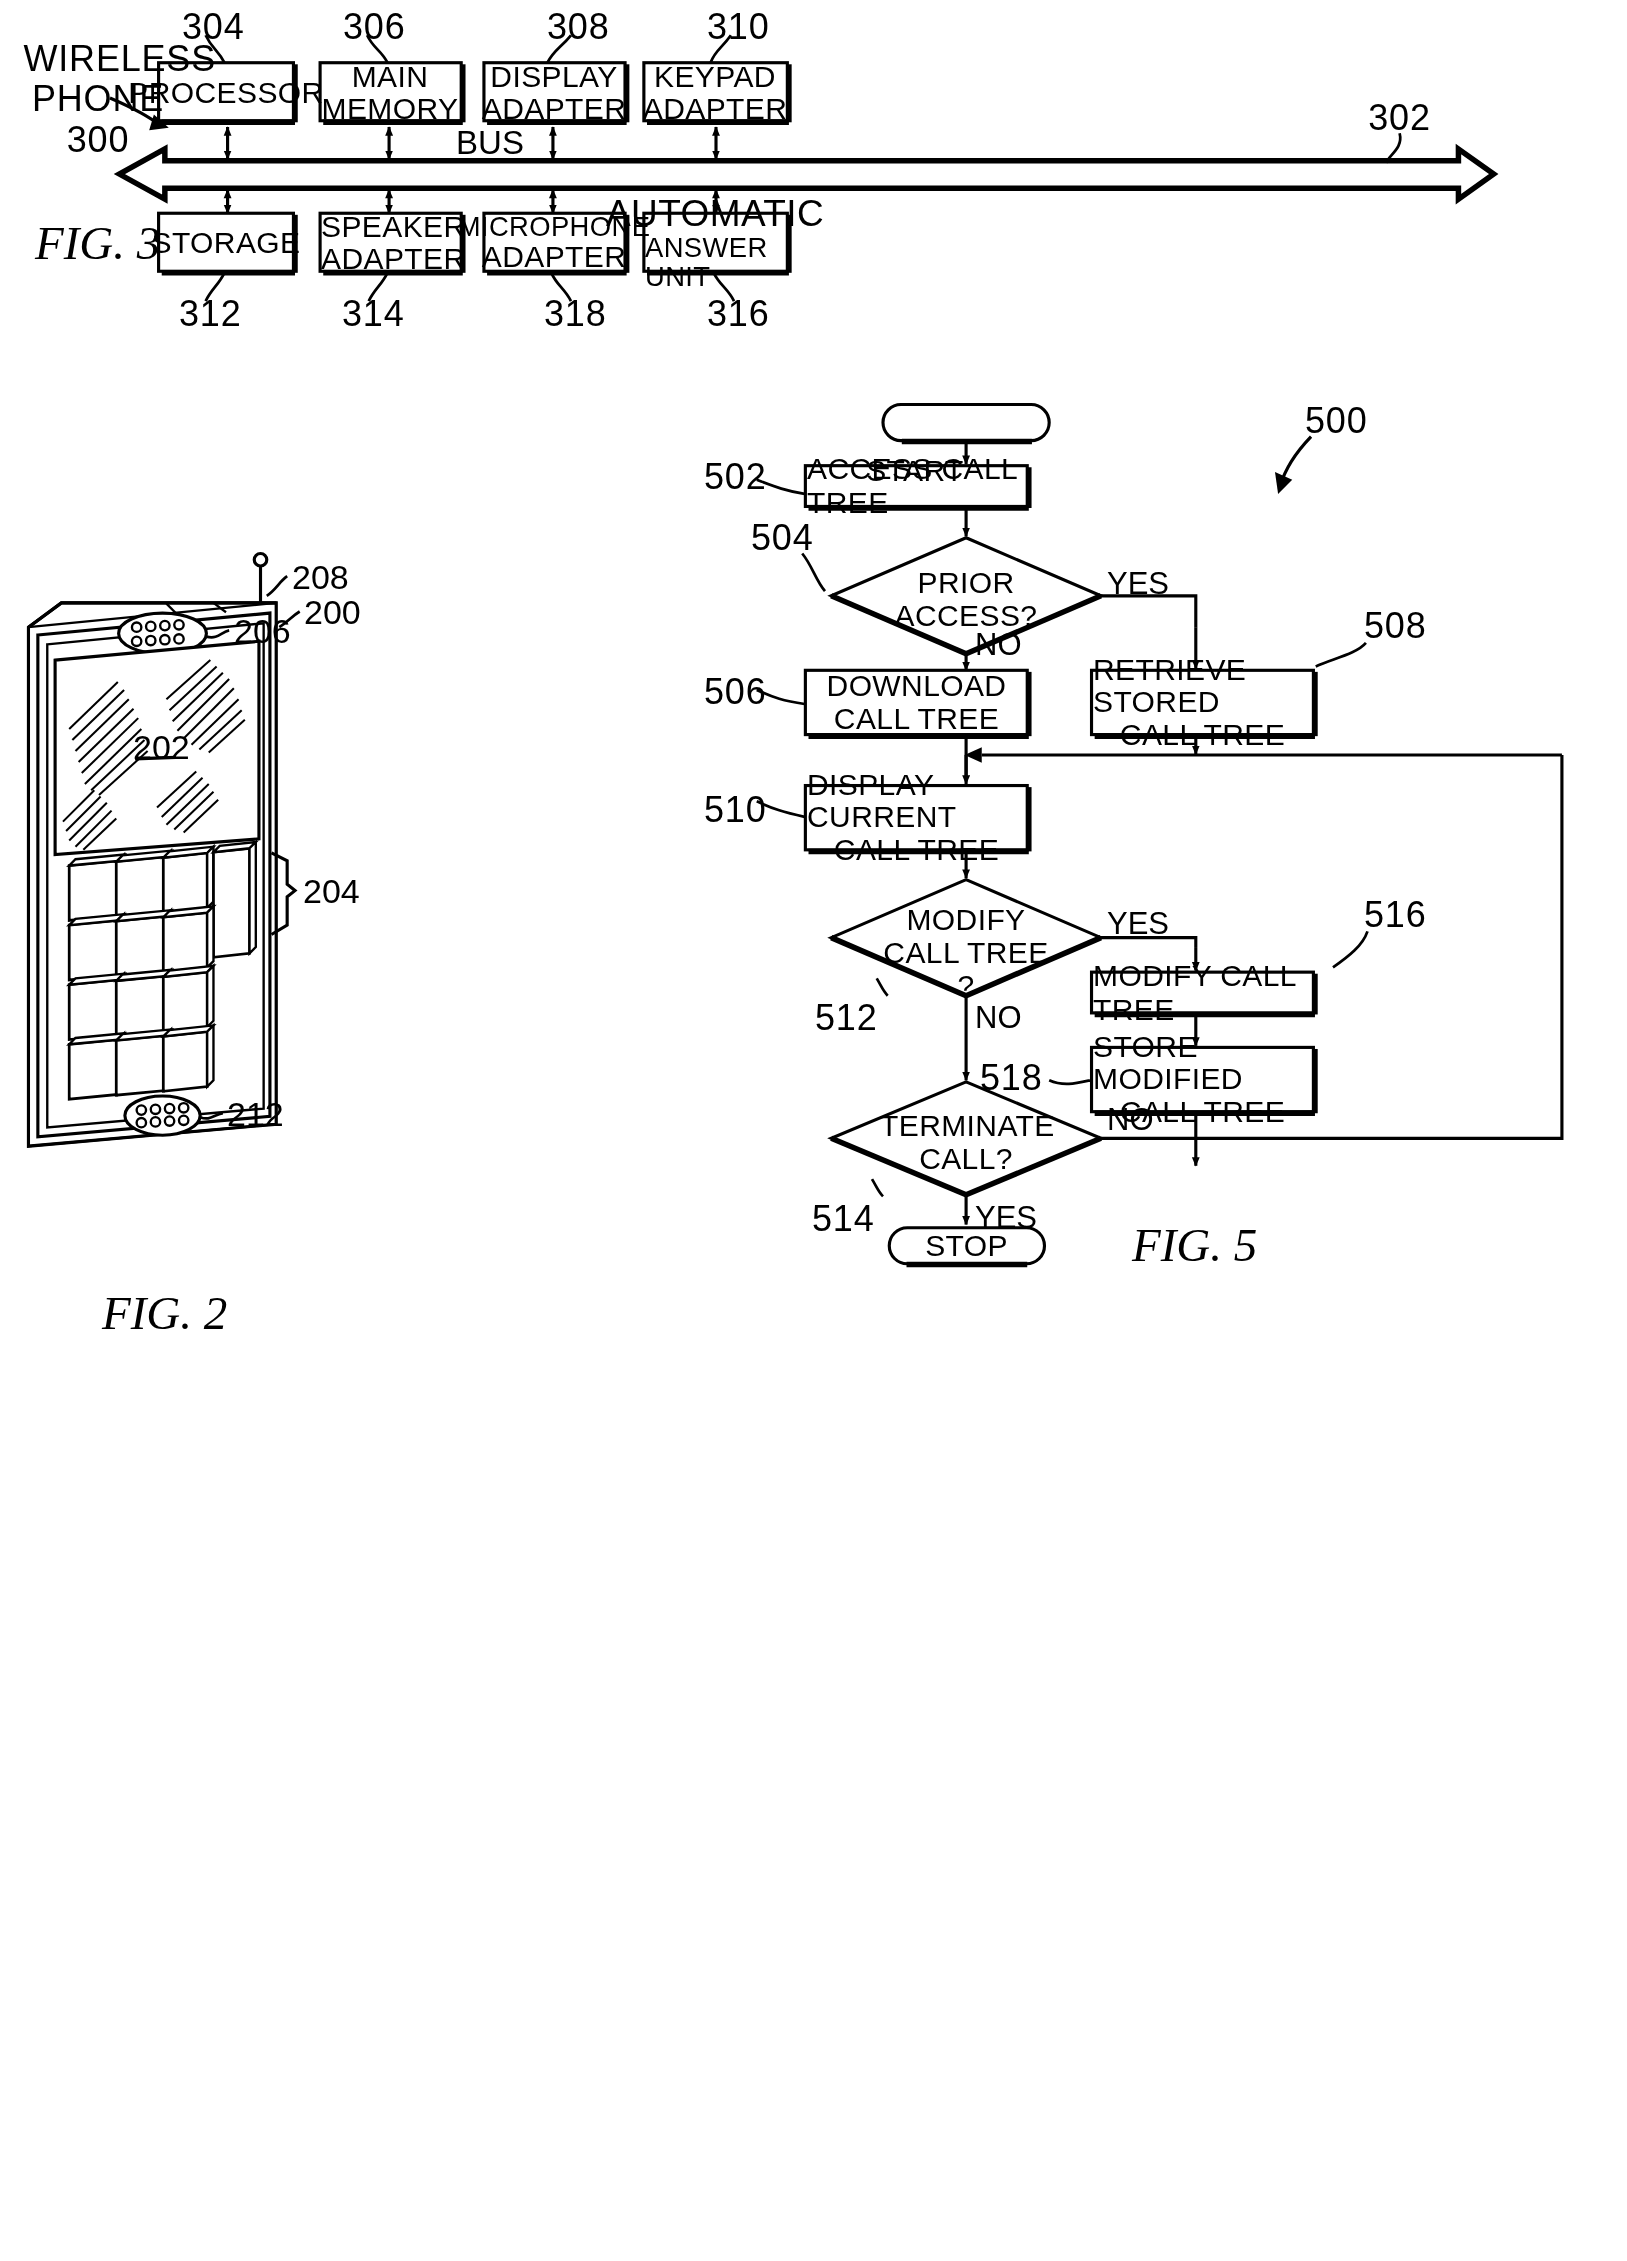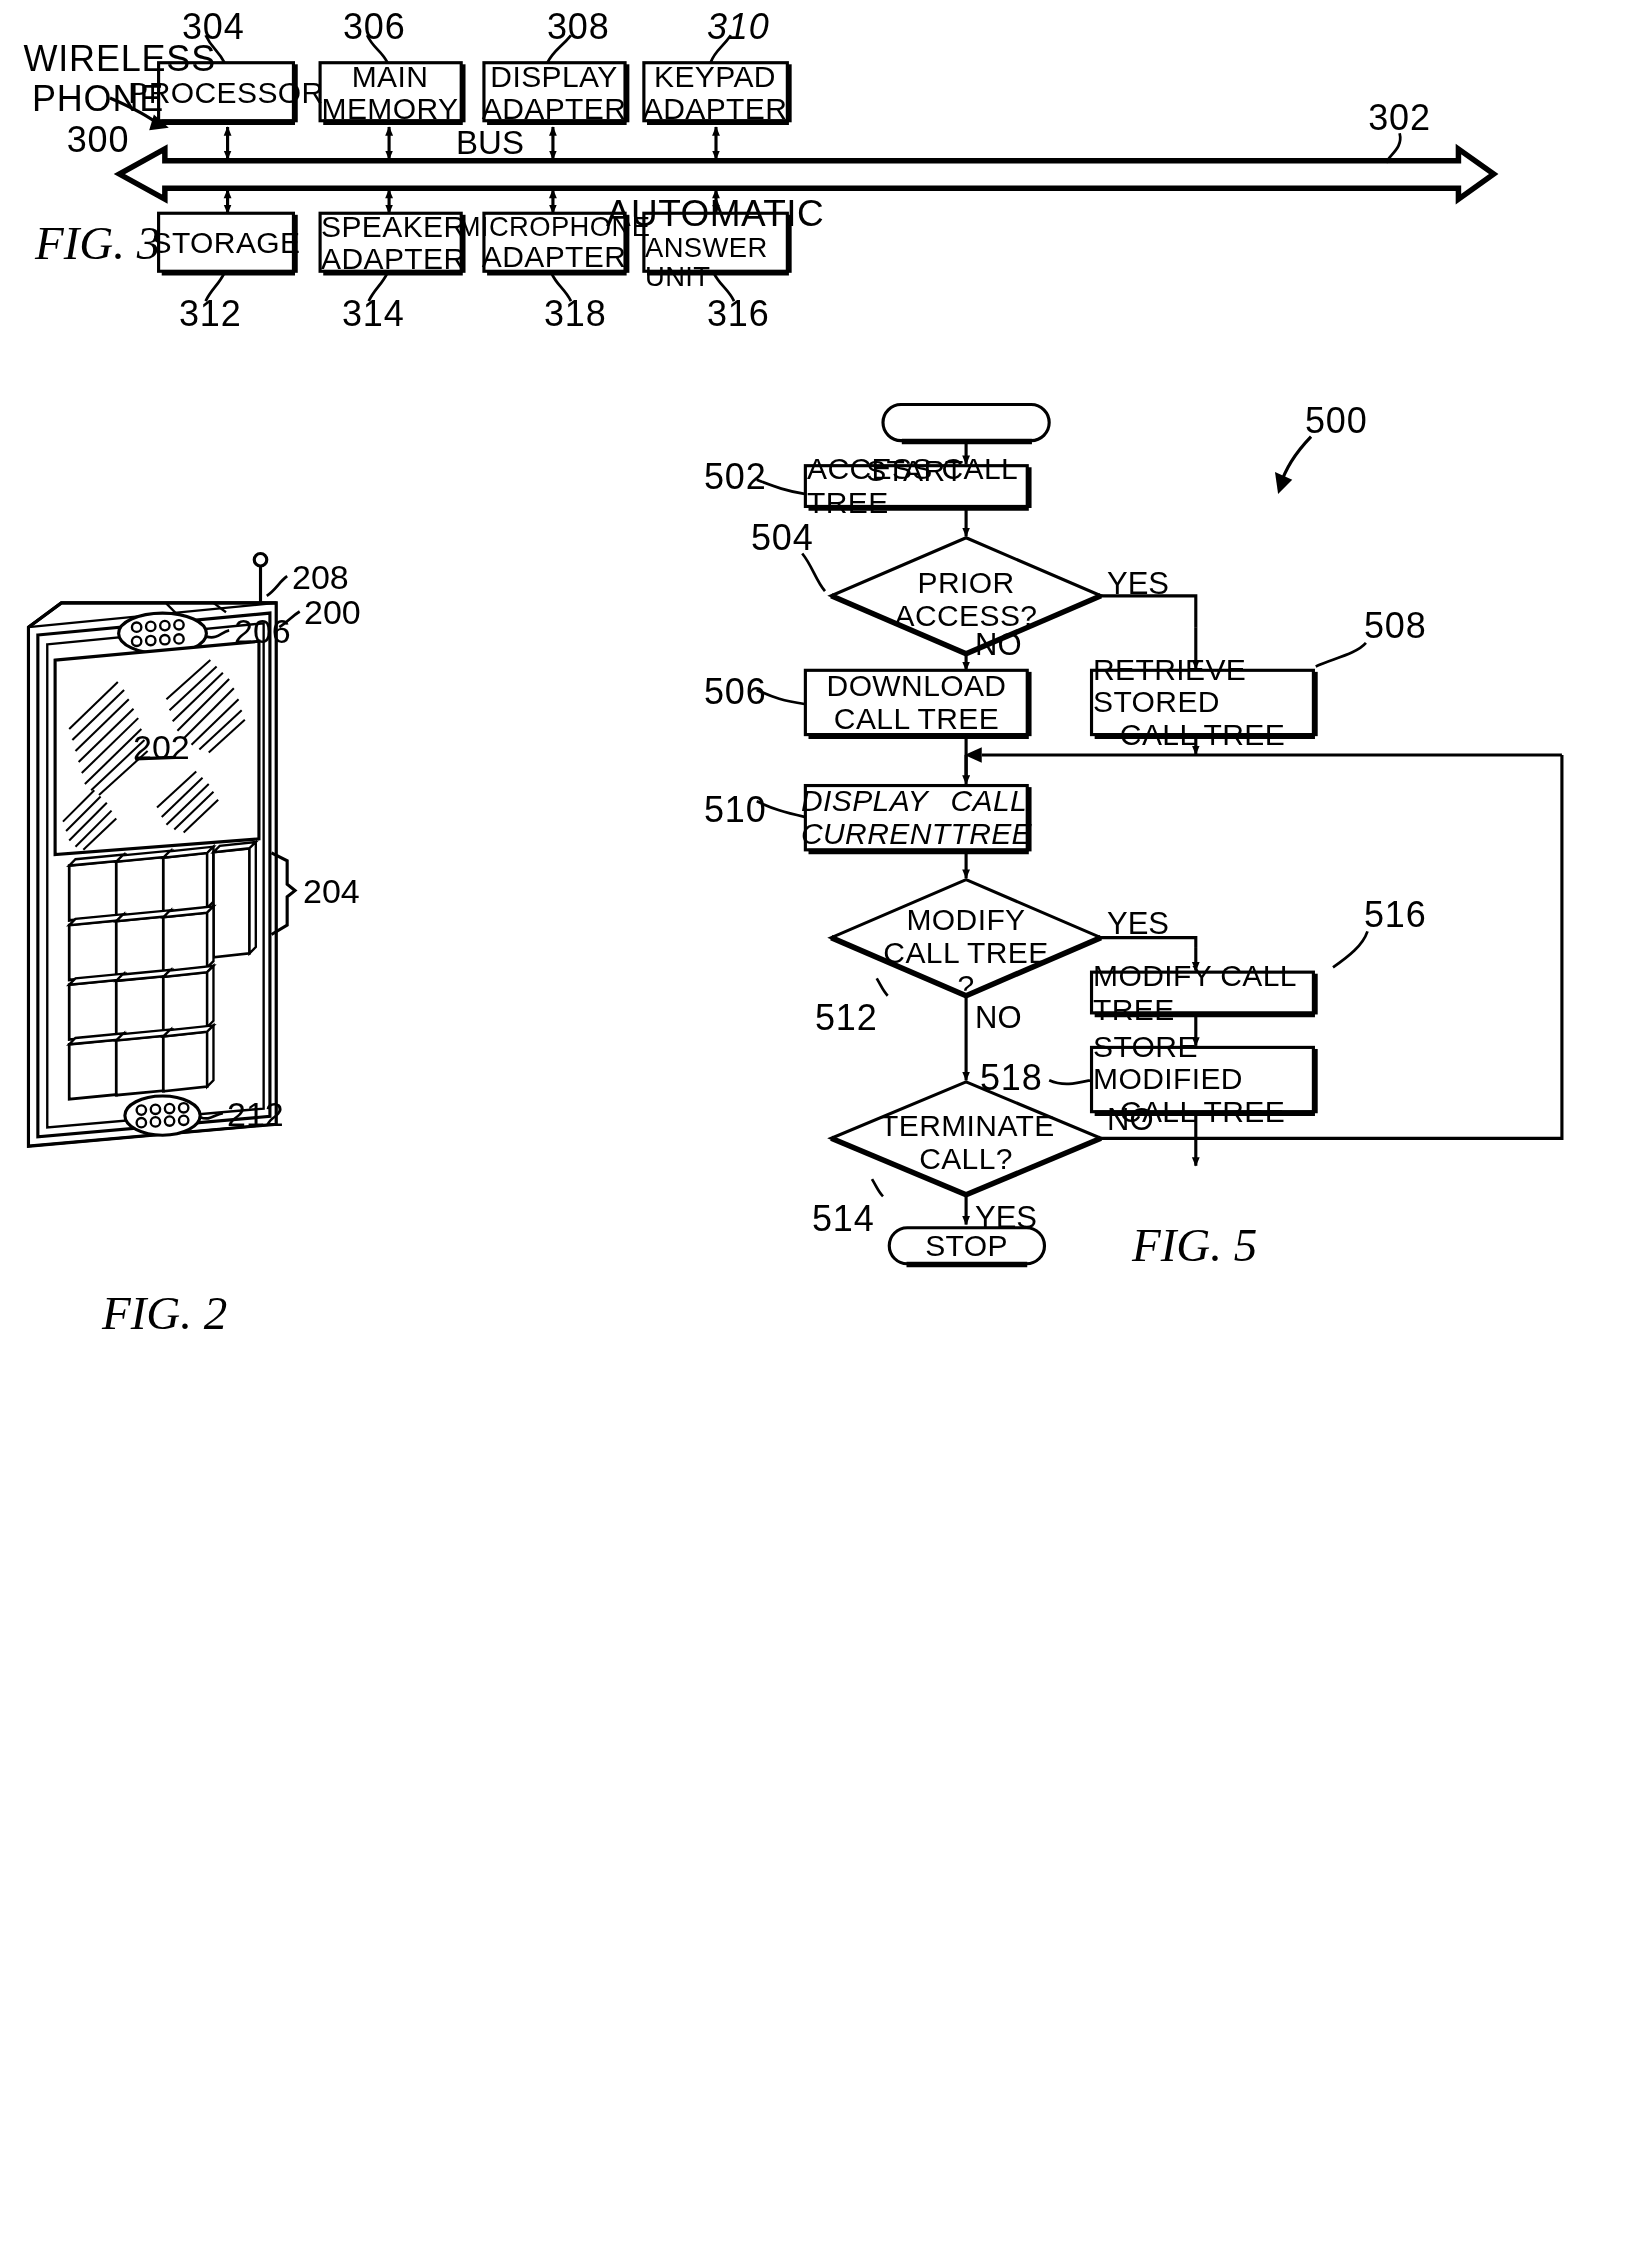--- a/index.html
+++ b/index.html
@@ -432,21 +432,21 @@
 
   <div style="position:absolute;left:23.5px;top:39px;width:149px;text-align:center;line-height:1.12;">
     <div class="refnum">WIRELESS</div>
     <div class="refnum">PHONE</div>
     <div class="refnum">300</div>
   </div>
 
   <div class="refnum" style="position:absolute;left:182px;top:6.3px;width:55px;text-align:center;">304</div>
   <div class="refnum" style="position:absolute;left:343px;top:6.3px;width:55px;text-align:center;">306</div>
   <div class="refnum" style="position:absolute;left:547px;top:6.3px;width:55px;text-align:center;">308</div>
-  <div class="refnum" style="position:absolute;left:707px;top:6.3px;width:55px;text-align:center;font-style:italic;">310</div>
+  <div class="refnum" style="position:absolute;left:707px;top:6.3px;width:55px;text-align:center;">310</div>
 
   <div style="position:absolute;left:160px;top:66px;width:132px;height:53px;display:flex;flex-direction:column;justify-content:center;align-items:center;line-height:1.06;">
     <div class="boxlabel">PROCESSOR</div>
   </div>
   <div style="position:absolute;left:321px;top:66px;width:138px;height:53px;display:flex;flex-direction:column;justify-content:center;align-items:center;line-height:1.06;">
     <div class="boxlabel">MAIN</div>
     <div class="boxlabel">MEMORY</div>
   </div>
   <div style="position:absolute;left:485px;top:66px;width:138px;height:53px;display:flex;flex-direction:column;justify-content:center;align-items:center;line-height:1.06;">
     <div class="boxlabel">DISPLAY</div>
@@ -513,21 +513,21 @@
     <div class="boxlabel">CALL TREE</div>
   </div>
 
   <div class="refnum" style="position:absolute;left:1364px;top:605px;">508</div>
   <div style="position:absolute;left:1093px;top:672px;width:219px;height:61px;display:flex;flex-direction:column;justify-content:center;align-items:center;line-height:1.08;">
     <div class="boxlabel">RETRIEVE STORED</div>
     <div class="boxlabel">CALL TREE</div>
   </div>
 
   <div class="refnum" style="position:absolute;left:704px;top:789px;">510</div>
-  <div style="position:absolute;left:807px;top:787px;width:219px;height:61px;display:flex;flex-direction:row;justify-content:center;align-items:center;line-height:1.08;font-style:italic;">
+  <div style="position:absolute;left:807px;top:787px;width:219px;height:61px;display:flex;flex-direction:column;justify-content:center;align-items:center;line-height:1.08;">
     <div class="boxlabel">DISPLAY CURRENT</div>
     <div class="boxlabel">CALL TREE</div>
   </div>
 
   <div style="position:absolute;left:880px;top:903px;width:172px;text-align:center;line-height:1.1;">
     <div class="boxlabel">MODIFY</div>
     <div class="boxlabel">CALL TREE</div>
     <div class="boxlabel">?</div>
   </div>
   <div class="refnum" style="position:absolute;left:815px;top:997px;">512</div>

